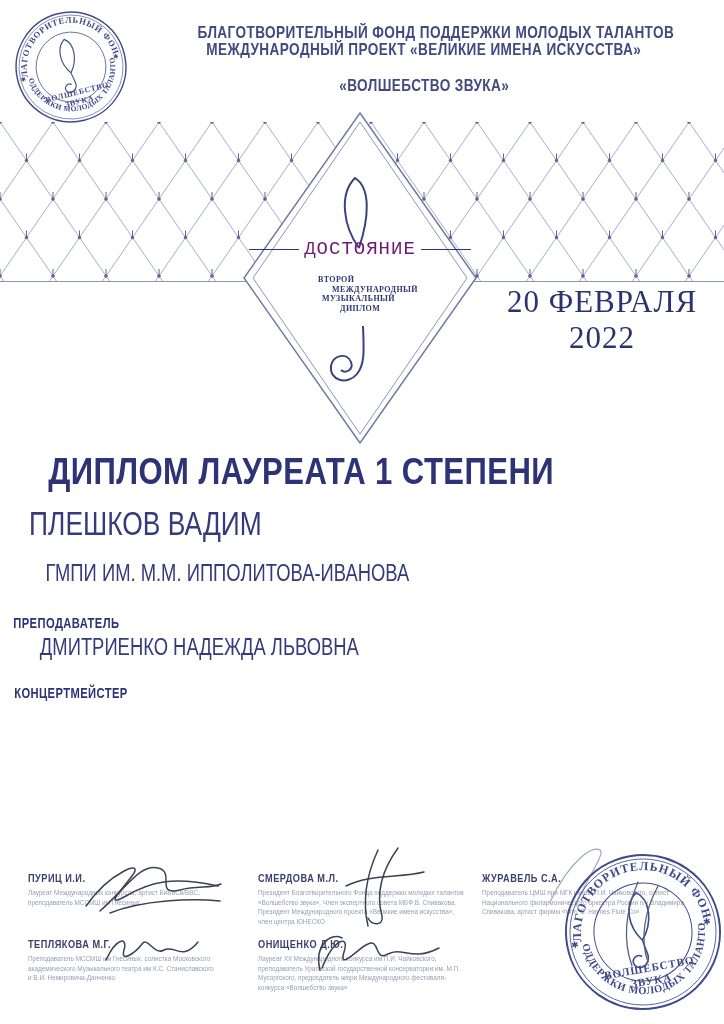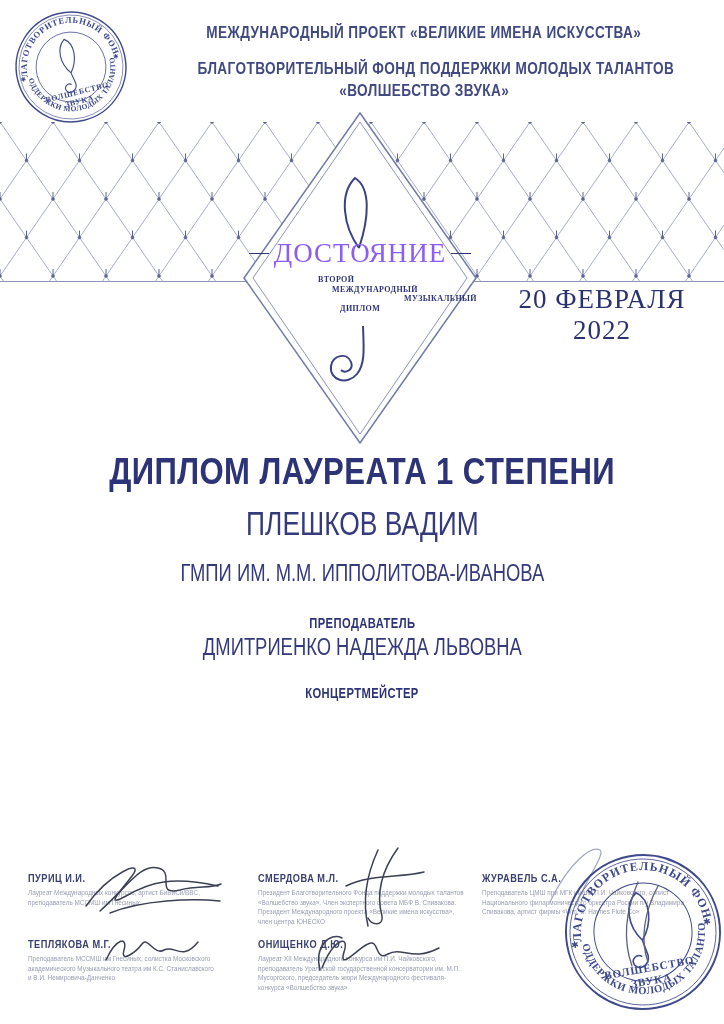--- a/index.html
+++ b/index.html
@@ -23,32 +23,32 @@
   .seal svg{width:100%;height:100%;}
 
   
   .band{position:absolute;left:0;top:122px;width:724px;height:160px;}
 
   
   .diamond{position:absolute;left:243px;top:112px;width:234px;height:332px;z-index:2;}
   .diamond svg.shape{position:absolute;left:0;top:0;width:234px;height:332px;}
   .dost-row{position:absolute;top:128px;left:6px;right:6px;display:flex;align-items:center;gap:5px;}
   .dost-rule{flex:1;height:1px;background:#2e3474;}
-  .dost-title{font-family:Liberation Serif, serif;font-size:27px;letter-spacing:1px;color:#8b5cf6;line-height:1;}
+  .dost-title{font-family:Liberation Mono, monospace;font-size:19px;letter-spacing:1px;color:#701a75;line-height:1;}
   .dost-subs{position:absolute;top:163px;left:0;width:234px;font-family:"Liberation Serif",serif;
     font-weight:700;font-size:8px;color:#2e3474;line-height:1.2;letter-spacing:.4px;}
   .dost-subs div{white-space:nowrap;}
-  .sub1{padding-left:75px;} .sub2{padding-left:89px;} .sub3{padding-left:79px;text-align:right;} .sub4{padding-left:97px;}
+  .sub1{padding-left:75px;} .sub2{padding-left:89px;} .sub3{padding-left:79px;} .sub4{padding-left:97px;}
 
   
   .date{position:absolute;left:488px;top:284px;width:228px;text-align:center;
-    font-family:"Liberation Serif",serif;font-size:27px;letter-spacing:1px;color:#2b3270;}
-
-  
-  .award{position:absolute;left:0;top:452px;width:724px;text-align:center;color:#2d3377;}
+    font-family:"Liberation Serif",serif;font-size:31px;letter-spacing:1px;color:#2b3270;}
+
+  
+  .award{position:absolute;left:0;top:452px;width:724px;color:#2d3377;}
   .award-title{font-size:37px;font-weight:700;letter-spacing:.5px;line-height:1.1;}
   .award-name{font-size:33px;font-weight:400;margin-top:12px;color:#343a7c;}
   .award-inst{font-size:23px;font-weight:400;margin-top:17px;color:#343a7c;}
   .role-label{font-size:14px;font-weight:700;margin-top:28px;letter-spacing:.5px;}
   .role-name{font-size:23px;font-weight:400;margin-top:3px;color:#343a7c;}
   .role-label.second{margin-top:24px;}
 
   
   .jury-row{position:absolute;left:28px;right:6px;display:grid;grid-template-columns:230px 224px 1fr;}
   .jury-row.r1{top:872px;}
@@ -85,22 +85,22 @@
       <text x="141" y="84" font-size="9" fill="#3f4a8c">✱</text>
       <g>
         <path d="M78,88 C66,72 66,50 80,40 C94,50 90,74 78,88 M78,88 L81,104 C81,114 70,118 66,111 C63,105 70,100 75,104" fill="none" stroke="#3f4a8c" stroke-width="1.6"></path>
       </g>
       <text x="80" y="120" text-anchor="middle" font-family="Liberation Serif,serif" font-size="11" font-weight="700" letter-spacing="1" fill="#3f4a8c">ВОЛШЕБСТВО</text>
       <text x="80" y="133" text-anchor="middle" font-family="Liberation Serif,serif" font-size="11" font-weight="700" letter-spacing="1" fill="#3f4a8c">ЗВУКА</text>
     </svg>
   </div>
 
   <div class="hdr-text">
+    <div class="hdr-line l2"><span class="cx">БЛАГОТВОРИТЕЛЬНЫЙ ФОНД ПОДДЕРЖКИ МОЛОДЫХ ТАЛАНТОВ</span></div>
     <div class="hdr-line l1"><span class="cx">МЕЖДУНАРОДНЫЙ ПРОЕКТ «ВЕЛИКИЕ ИМЕНА ИСКУССТВА»</span></div>
-    <div class="hdr-line l2"><span class="cx">БЛАГОТВОРИТЕЛЬНЫЙ ФОНД ПОДДЕРЖКИ МОЛОДЫХ ТАЛАНТОВ</span></div>
     <div class="hdr-line l3"><span class="cx">«ВОЛШЕБСТВО ЗВУКА»</span></div>
   </div>
 
   <div class="band">
     <svg width="724" height="160">
       <defs>
         <pattern id="lat" width="53" height="77" patternUnits="userSpaceOnUse">
           <path d="M0,0 L53,77 M53,0 L0,77" stroke="#a6adc8" stroke-width="1" fill="none"></path>
           <g fill="#5c6490" stroke="#5c6490">
             <circle cx="26.5" cy="38.5" r="1.3"></circle>

